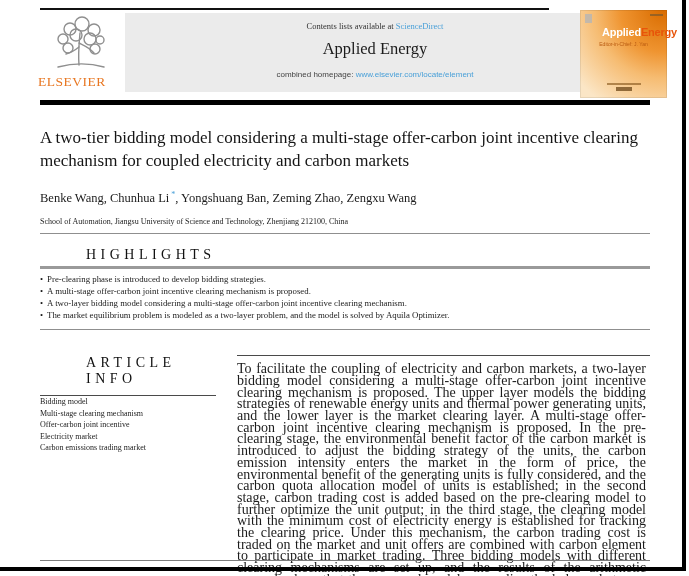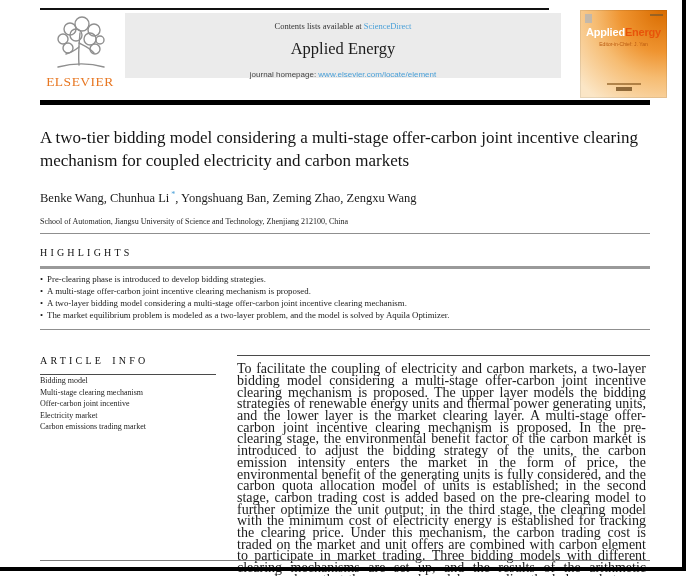--- a/index.html
+++ b/index.html
@@ -8,37 +8,37 @@
     font-family:"Liberation Serif", serif; color:#1b1b1b; overflow:hidden;
   }
   .abs { position:absolute; }
 
   
   .edge-right  { left:682px; top:0; width:4px; height:571px; background:#000; }
   .edge-bottom { left:0; top:567px; width:686px; height:4px; background:#000; }
 
   
   .top-rule { left:40px; top:8px; width:509px; height:2px; background:#111; }
-  .logo-block { left:38px; top:13px; width:84px; height:86px; text-align:center; }
+  .logo-block { left:38px; top:13px; width:84px; height:86px; text-align:left; }
   .logo-block svg { display:block; margin:0 auto; }
   .elsevier-word { font-size:13.5px; color:#e87722; letter-spacing:0.5px; margin-top:-3px; }
 
-  .header-box { left:125px; top:13px; width:436px; height:65px; background:#ebebeb; text-align:center; }
+  .header-box { left:125px; top:13px; width:436px; height:79px; background:#ebebeb; text-align:center;padding-left:32px; }
   .contents-line { padding-top:8px; font-size:8.5px; color:#333; }
   .journal-title { margin-top:8px; font-size:16.5px; color:#1b1b1b; }
   .homepage-line { margin-top:11px; font-family:"Liberation Sans", sans-serif; font-size:8px; color:#444; }
   .link { color:#4aa0d8; text-decoration:none; cursor:pointer; }
 
   .cover { left:580px; top:10px; width:87px; height:88px;
     background:
       radial-gradient(110px 110px at 95% 0%, #d96c00 0%, #ef9430 38%, #f6bc72 62%, #fbe6c6 100%);
     box-shadow:0 0 0 1px rgba(0,0,0,0.08) inset; cursor:pointer; }
   .cover-mark { position:absolute; left:5px; top:4px; width:7px; height:9px; background:#b5b5b5; opacity:.8; }
   .cover-issn { position:absolute; right:4px; top:4px; width:13px; height:2px; background:#7a5a2e; opacity:.7; }
-  .cover-title { position:absolute; left:0; top:16px; width:100%; text-align:center;
+  .cover-title { position:absolute; left:16px; top:16px; width:100%; text-align:center;
     font-family:"Liberation Sans", sans-serif; font-weight:bold; font-size:11px; letter-spacing:-0.2px; }
   .cover-title .w { color:#ffffff; }
   .cover-title .o { color:#e8540a; }
   .cover-editor { position:absolute; left:0; top:31px; width:100%; text-align:center;
     font-family:"Liberation Sans", sans-serif; font-size:5px; color:#b85a10; }
   .cover-foot1 { position:absolute; left:50%; bottom:13px; width:34px; height:2px; margin-left:-17px; background:#8a5a20; opacity:.65; }
   .cover-foot2 { position:absolute; left:50%; bottom:7px;  width:16px; height:4px; margin-left:-8px;  background:#6d4718; opacity:.75; }
 
   .header-band { left:40px; top:100px; width:610px; height:5px; background:#000; }
 
@@ -48,21 +48,21 @@
   .authors { left:40px; top:190px; width:604px; font-size:12.5px; color:#1b1b1b; }
   .author-marker { color:#4aa0d8; font-size:8px; cursor:pointer; }
   .affiliation { left:40px; top:217px; width:604px; font-size:8px; color:#222; }
 
   .rule { background:#8f8f8f; height:1px; }
   .r1 { left:40px; top:233px; width:610px; }
   .r2 { left:40px; top:266px; width:610px; height:2.5px; background:#9a9a9a; }
   .r3 { left:40px; top:329px; width:610px; }
   .bottom-rule { left:40px; top:560px; width:610px; background:#7d7d7d; }
 
-  .sec-heading { font-size:10px; letter-spacing:0.32em; word-spacing:0.25em; color:#111; }
+  .sec-heading { font-size:14px; letter-spacing:0.32em; word-spacing:0.25em; color:#111;margin-left:46px; }
   .hl-heading { left:40px; top:247px; }
 
   .hl-list { left:40px; top:273px; width:610px; margin:0; padding:0; list-style:none;
     font-size:8.8px; line-height:12px; color:#1b1b1b; }
   .hl-item .bullet { margin-right:4px; }
 
   .info-col { left:40px; top:355px; width:176px; }
   .abs-col  { left:237px; top:347px; width:413px; }
   .colrule { margin-top:8px; height:1.2px; width:100%; background:#4a4a4a; }
   .kw-label { margin-top:8px; font-style:italic; font-size:8px; line-height:11.5px; }
@@ -97,21 +97,21 @@
     <div class="elsevier-word">ELSEVIER</div>
   </div>
 
   <div class="abs header-box">
     <div class="contents-line">
       <span>Contents lists available at</span>
       <a class="link">ScienceDirect</a>
     </div>
     <div class="journal-title">Applied Energy</div>
     <div class="homepage-line">
-      <span>journal homepage:</span>
+      <span>combined homepage:</span>
       <a class="link">www.elsevier.com/locate/element</a>
     </div>
   </div>
 
   <div class="abs cover">
     <div class="cover-mark"></div>
     <div class="cover-issn"></div>
     <div class="cover-title"><span class="w">Applied</span><span class="o">Energy</span></div>
     <div class="cover-editor">Editor-in-Chief: J. Yan</div>
     <div class="cover-foot1"></div>

